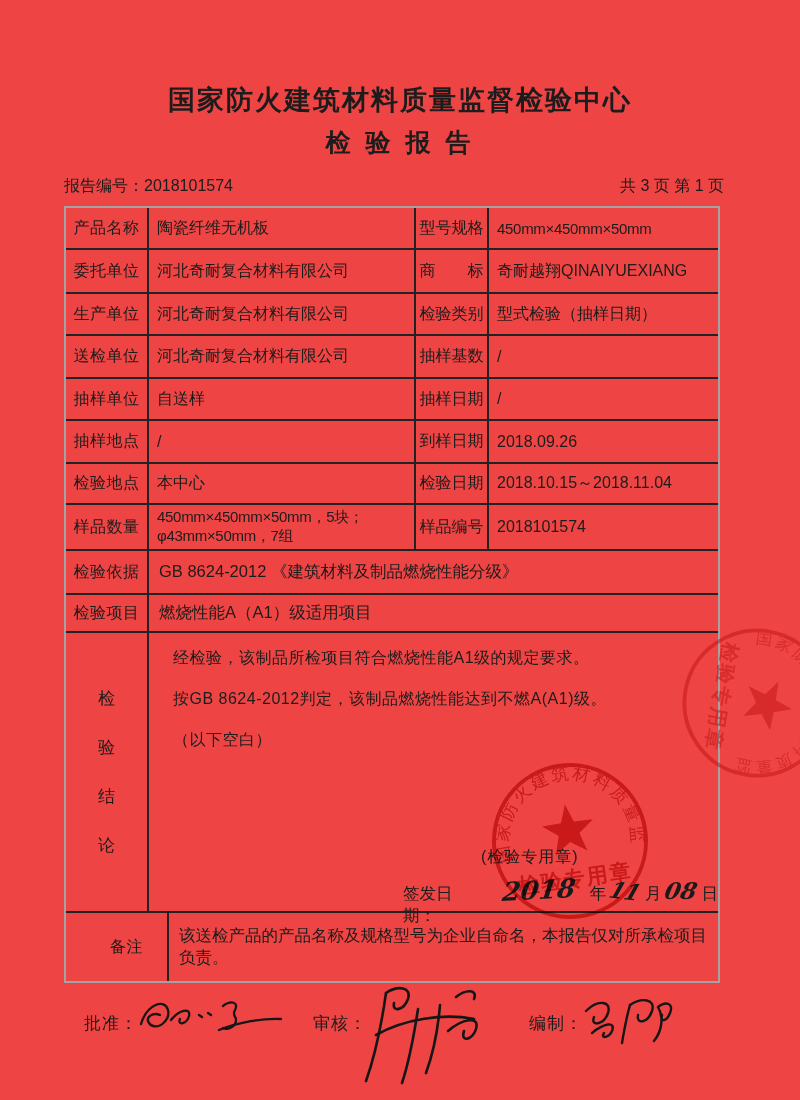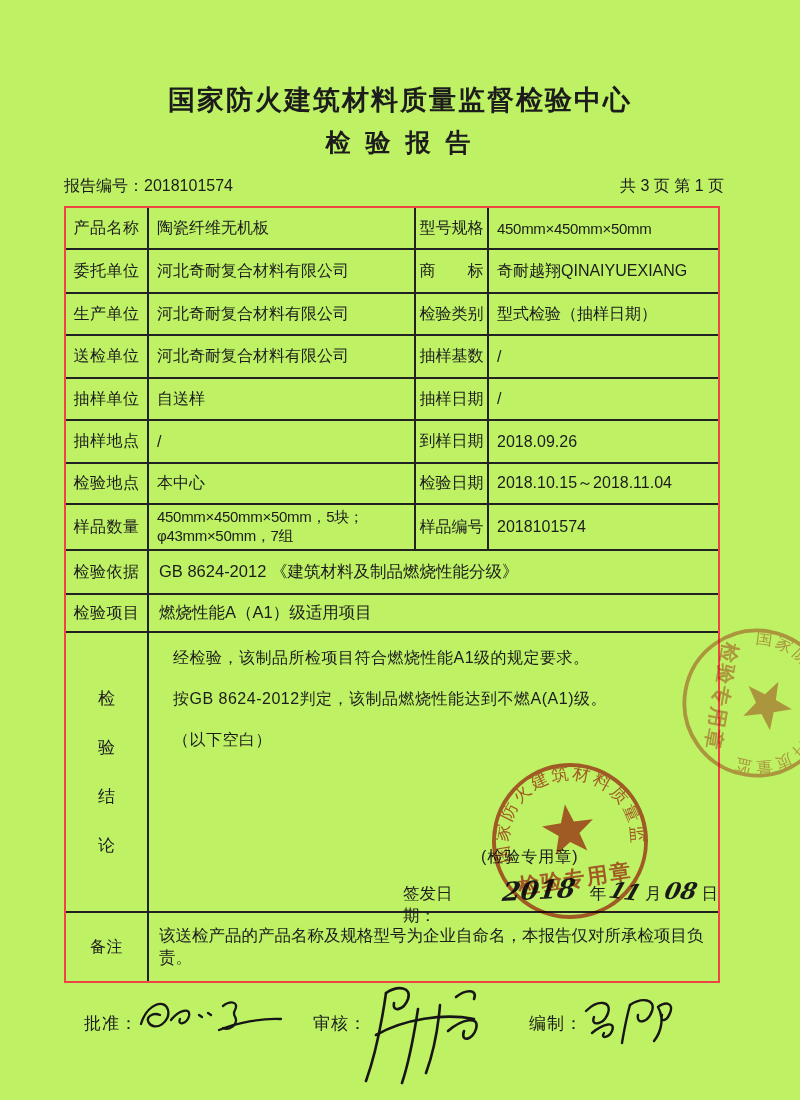--- a/index.html
+++ b/index.html
@@ -1,42 +1,42 @@
 <!DOCTYPE html>
 <html><head>
 <meta charset="utf-8">
 <style>
   * { margin:0; padding:0; box-sizing:border-box; }
   html,body { background:#e8e8e8; }
   .page {
     position:relative; width:800px; height:1100px; margin:0 auto;
-    background:#bef264; overflow:hidden;
+    background:#ef4444; overflow:hidden;
     font-family:"Liberation Sans","DejaVu Sans",sans-serif;
     color:#1c1c1c;
   }
   .page-title {
     position:absolute; top:82px; left:0; width:100%;
     text-align:center; font-size:27px; font-weight:bold; letter-spacing:2px;
   }
   .report-title {
     position:absolute; top:126px; left:0; width:100%;
     text-align:center; font-size:25px; font-weight:bold; letter-spacing:4px;
   }
   .meta-row {
     position:absolute; top:176px; left:64px; width:660px;
     display:flex; justify-content:space-between; align-items:flex-end;
     font-size:16px;
   }
   
   .tbl {
     position:absolute; top:206px; left:64px; width:656px;
-    border:2px solid #ef4444;
+    border:2px solid #a3a3a3;
   }
   .row { display:flex; border-bottom:2px solid #222; }
-  .row:last-child { border-bottom:none; }
+  .row:last-child { border-bottom:none;margin-left:20px; }
   .cell { display:flex; align-items:center; border-right:2px solid #222; overflow:hidden; }
   .cell:last-child { border-right:none; }
   .lbl  { width:83px; justify-content:center; font-size:16px; padding:0 5px; text-align:center; letter-spacing:0.5px; flex-shrink:0;}
   .val1 { width:267px; padding:2px 8px; font-size:16px; flex-shrink:0;}
   .lbl2 { width:73px; justify-content:center; font-size:16px; padding:14px 2px; text-align:center; flex-shrink:0;}
   .val2 { flex:1; padding:2px 8px; font-size:16px; }
   .dim  { font-size:15px; letter-spacing:-0.3px; }
   .h42{height:42px}.h44{height:44px}.h43{height:43px}.h41{height:41px}
   .h46{height:46px}.h38{height:38px}.h280{height:280px}.h68{height:68px}
   .span-val { flex:1; padding:2px 10px; font-size:16.5px; display:flex; align-items:center; }

